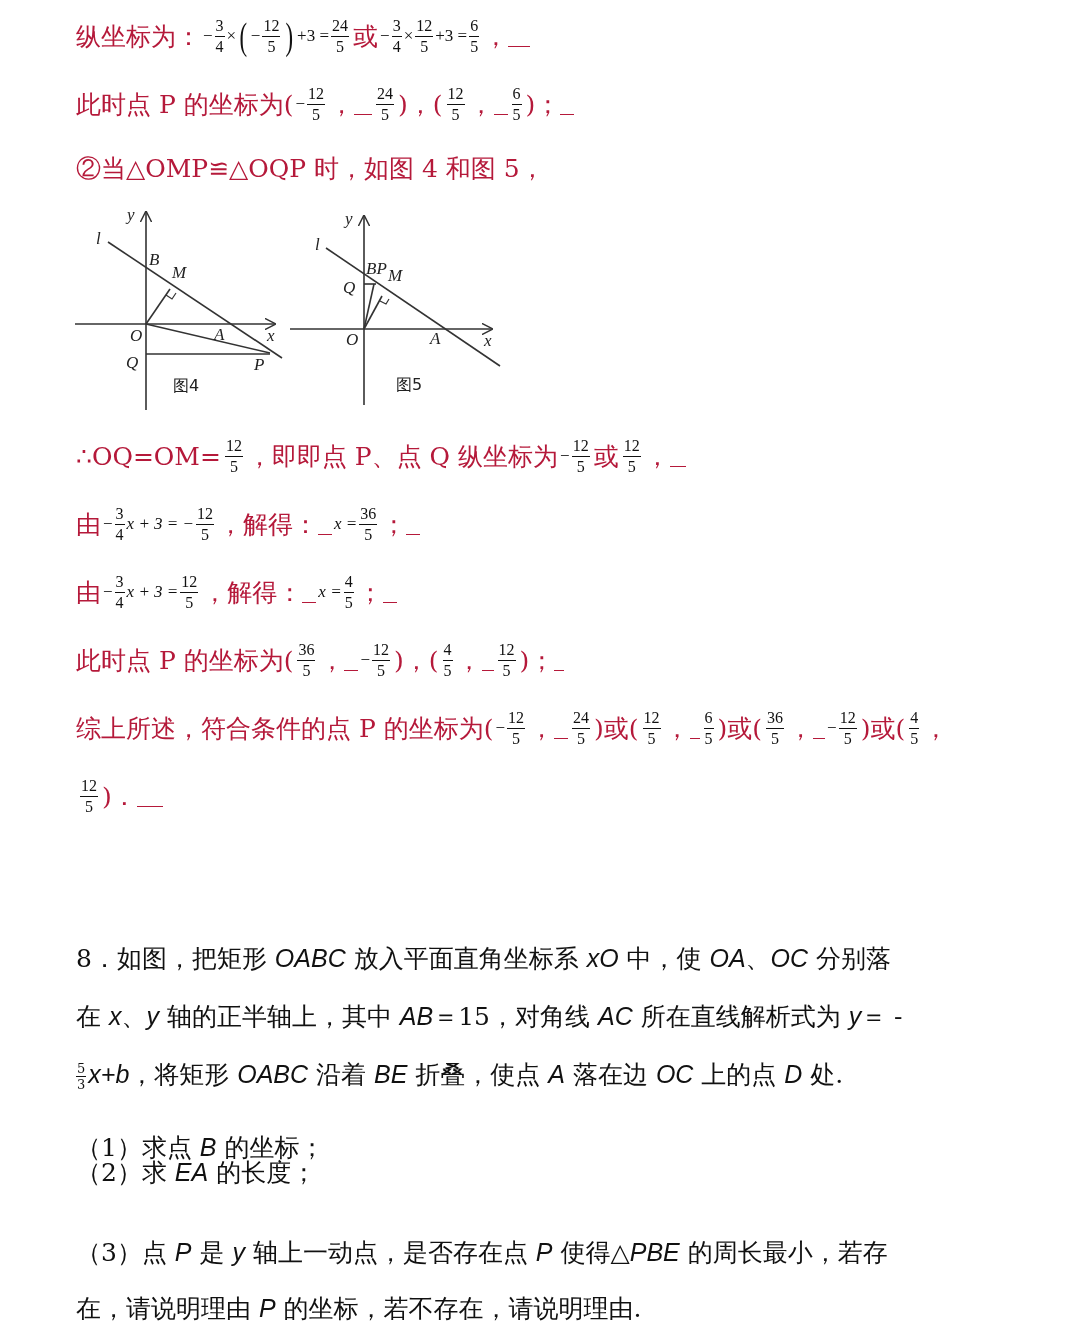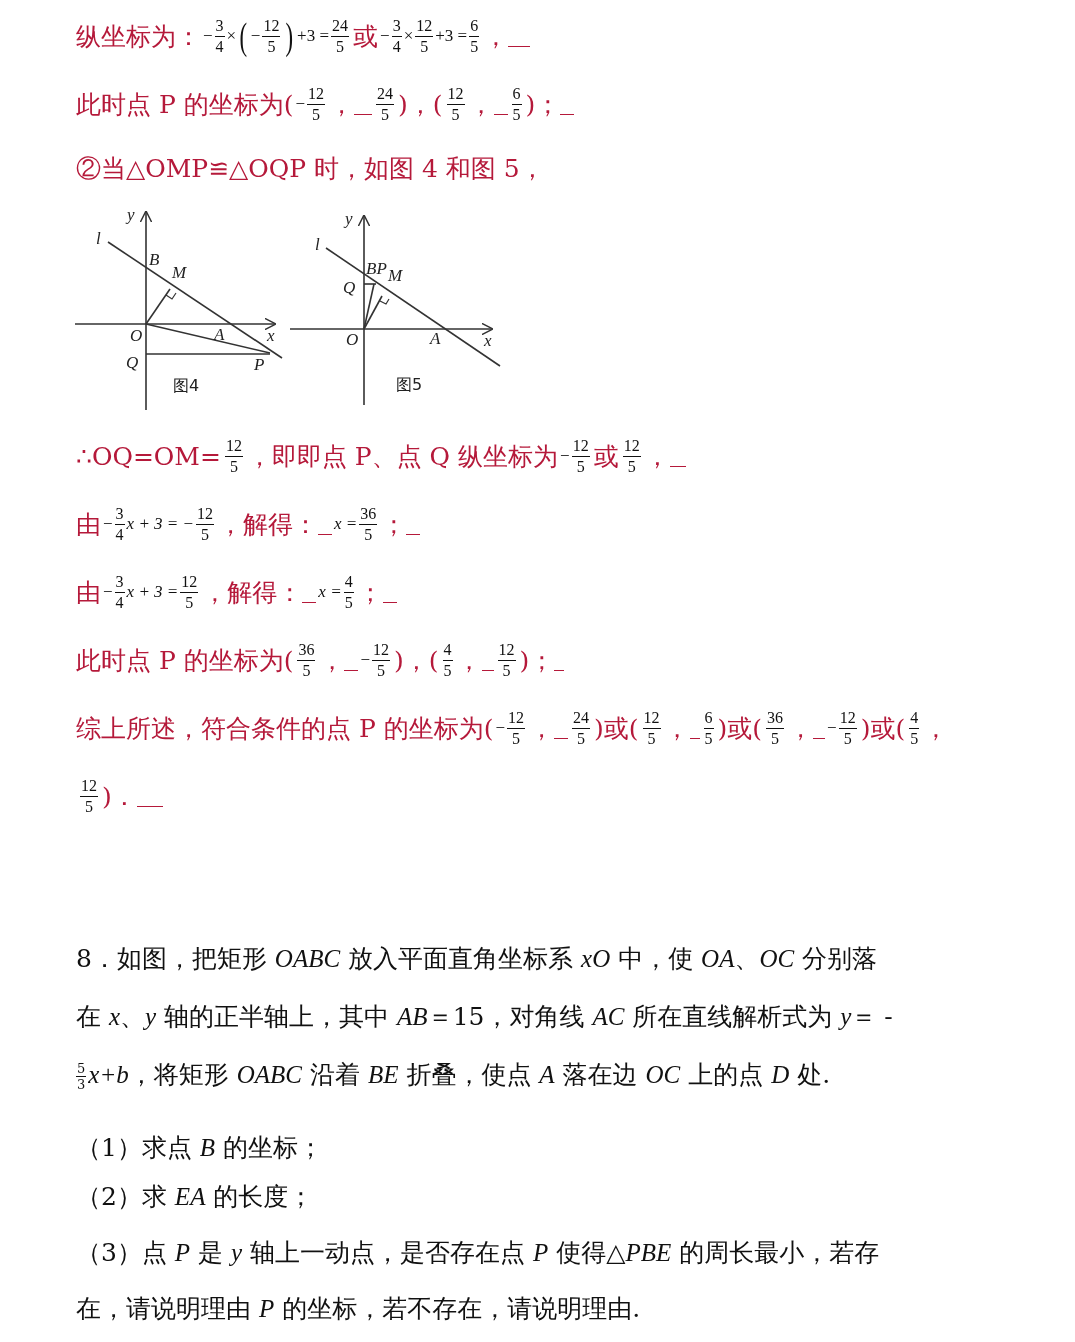--- a/index.html
+++ b/index.html
@@ -9,21 +9,21 @@
   .red{color:#b5193a;font-size:25px;}
   .u{text-decoration-color:#b5193a;text-decoration-thickness:1.5px;text-underline-offset:5px;}
   .math{color:#111;font-family:"Liberation Serif","DejaVu Serif",serif;font-size:17px;display:inline-flex;align-items:center;margin:0 2px;}
   .math i{font-style:italic;}
   .frac{display:inline-flex;flex-direction:column;align-items:center;vertical-align:middle;margin:0 2px;line-height:1;font-size:16px;}
   .frac .n{padding:0 1px 2px;border-bottom:1px solid #111;}
   .frac .d{padding-top:2px;}
   .paren{font-size:38px;font-weight:200;line-height:1;margin:0 1px;transform:scaleX(0.6);display:inline-block;}
   .blank{display:inline-block;border-bottom:1.5px solid #b5193a;height:20px;vertical-align:bottom;}
   .q{position:absolute;left:76px;font-size:25px;color:#111;white-space:nowrap;}
-  .q i{font-family:Liberation Serif, serif;font-style:italic;}
+  .q i{font-family:Liberation Sans, sans-serif;font-style:italic;}
   .smallfrac{display:inline-flex;flex-direction:column;align-items:center;font-size:13px;line-height:1;vertical-align:middle;margin-right:2px;}
   .smallfrac .n{border-bottom:1px solid #111;padding:0 1px 1px;}
   .smallfrac .d{padding-top:1px;}
   .figs{position:absolute;left:70px;top:200px;width:440px;height:220px;}
   .lbl{font-family:"Liberation Serif",serif;font-style:italic;font-size:17px;fill:#222;}
   .cap{font-family:"DejaVu Sans",sans-serif;font-size:16px;fill:#222;}
 </style>
 </head>
 <body>
 
@@ -353,21 +353,21 @@
 </div>
 <div class="q" style="top:1058px;">
   <span class="smallfrac">
       <span class="n">5</span>
       <span class="d">3</span>
     </span><i>x+b</i><span>，将矩形 </span><i>OABC</i><span> 沿着 </span><i>BE</i><span> 折叠，使点 </span><i>A</i><span> 落在边 </span><i>OC</i><span> 上的点 </span><i>D</i><span> 处.</span>
 </div>
 <div class="q" style="top:1122px;margin-top:9px;">
   <span>（1）求点 </span><i>B</i><span> 的坐标；</span>
 </div>
-<div class="q" style="top:1180px;">
+<div class="q" style="top:1156px;">
   <span>（2）求 </span><i>EA</i><span> 的长度；</span>
 </div>
 <div class="q" style="top:1236px;">
   <span>（3）点 </span><i>P</i><span> 是 </span><i>y</i><span> 轴上一动点，是否存在点 </span><i>P</i><span> 使得△</span><i>PBE</i><span> 的周长最小，若存</span>
 </div>
 <div class="q" style="top:1292px;">
   <span>在，请说明理由 </span><i>P</i><span> 的坐标，若不存在，请说明理由.</span>
 </div>
 
 </body></html>

